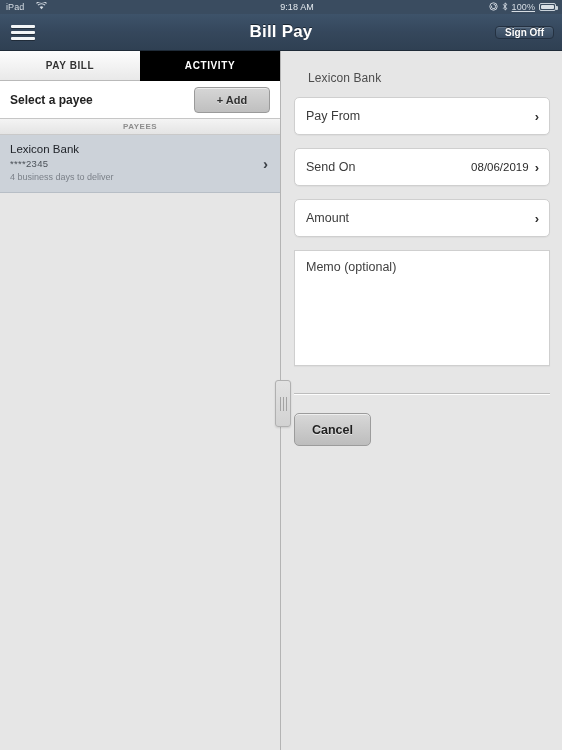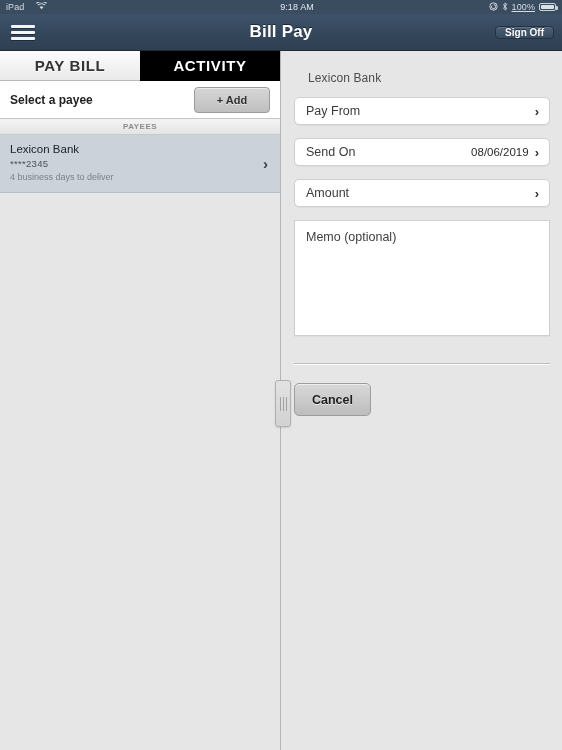--- a/index.html
+++ b/index.html
@@ -70,21 +70,21 @@
 
   
   .left-panel {
     position:absolute; left:0; top:0; width:281px; bottom:0;
     background:#e6e6e6; border-right:1px solid #b4b4b4;
     overflow:hidden;
   }
   .tabs { display:flex; height:30px; width:100%; }
   .tab {
     flex:1; display:flex; align-items:center; justify-content:center;
-    font-size:15px; font-weight:bold; letter-spacing:.6px; cursor:pointer;
+    font-size:10px; font-weight:bold; letter-spacing:.6px; cursor:pointer;
   }
   .tab.selected {
     background:linear-gradient(to bottom,#fdfdfd,#e9e9e9);
     color:#333333; border-bottom:1px solid #b9b9b9;
     text-shadow:0 1px 0 rgba(255,255,255,.8);
   }
   .tab.unselected {
     background:#000000; color:#ffffff; border-bottom:1px solid #000;
   }
 
@@ -136,21 +136,21 @@
 
   
   .right-panel {
     position:absolute; left:282px; right:0; top:0; bottom:0;
     background:#e6e6e6; overflow:hidden; padding:0 12px;
   }
   .detail-title {
     font-size:12px; color:#4d4d4d; padding:20px 0 12px 14px; letter-spacing:.1px;
   }
   .field-row {
-    height:28px; background:#ffffff;
+    height:38px; background:#ffffff;
     border:1px solid #cfcfcf; border-radius:5px;
     display:flex; align-items:center; padding:0 10px 0 11px;
     margin-bottom:13px; cursor:pointer;
     box-shadow:0 1px 1px rgba(0,0,0,.04);
   }
   .field-label { font-size:12.5px; color:#3b3b3b; }
   .field-value { margin-left:auto; font-size:11.5px; color:#2a2a2a; padding-right:6px; }
   .field-chevron { font-size:13px; color:#2f2f2f; font-weight:bold; line-height:1; }
   .memo-box {
     height:116px; background:#ffffff;

